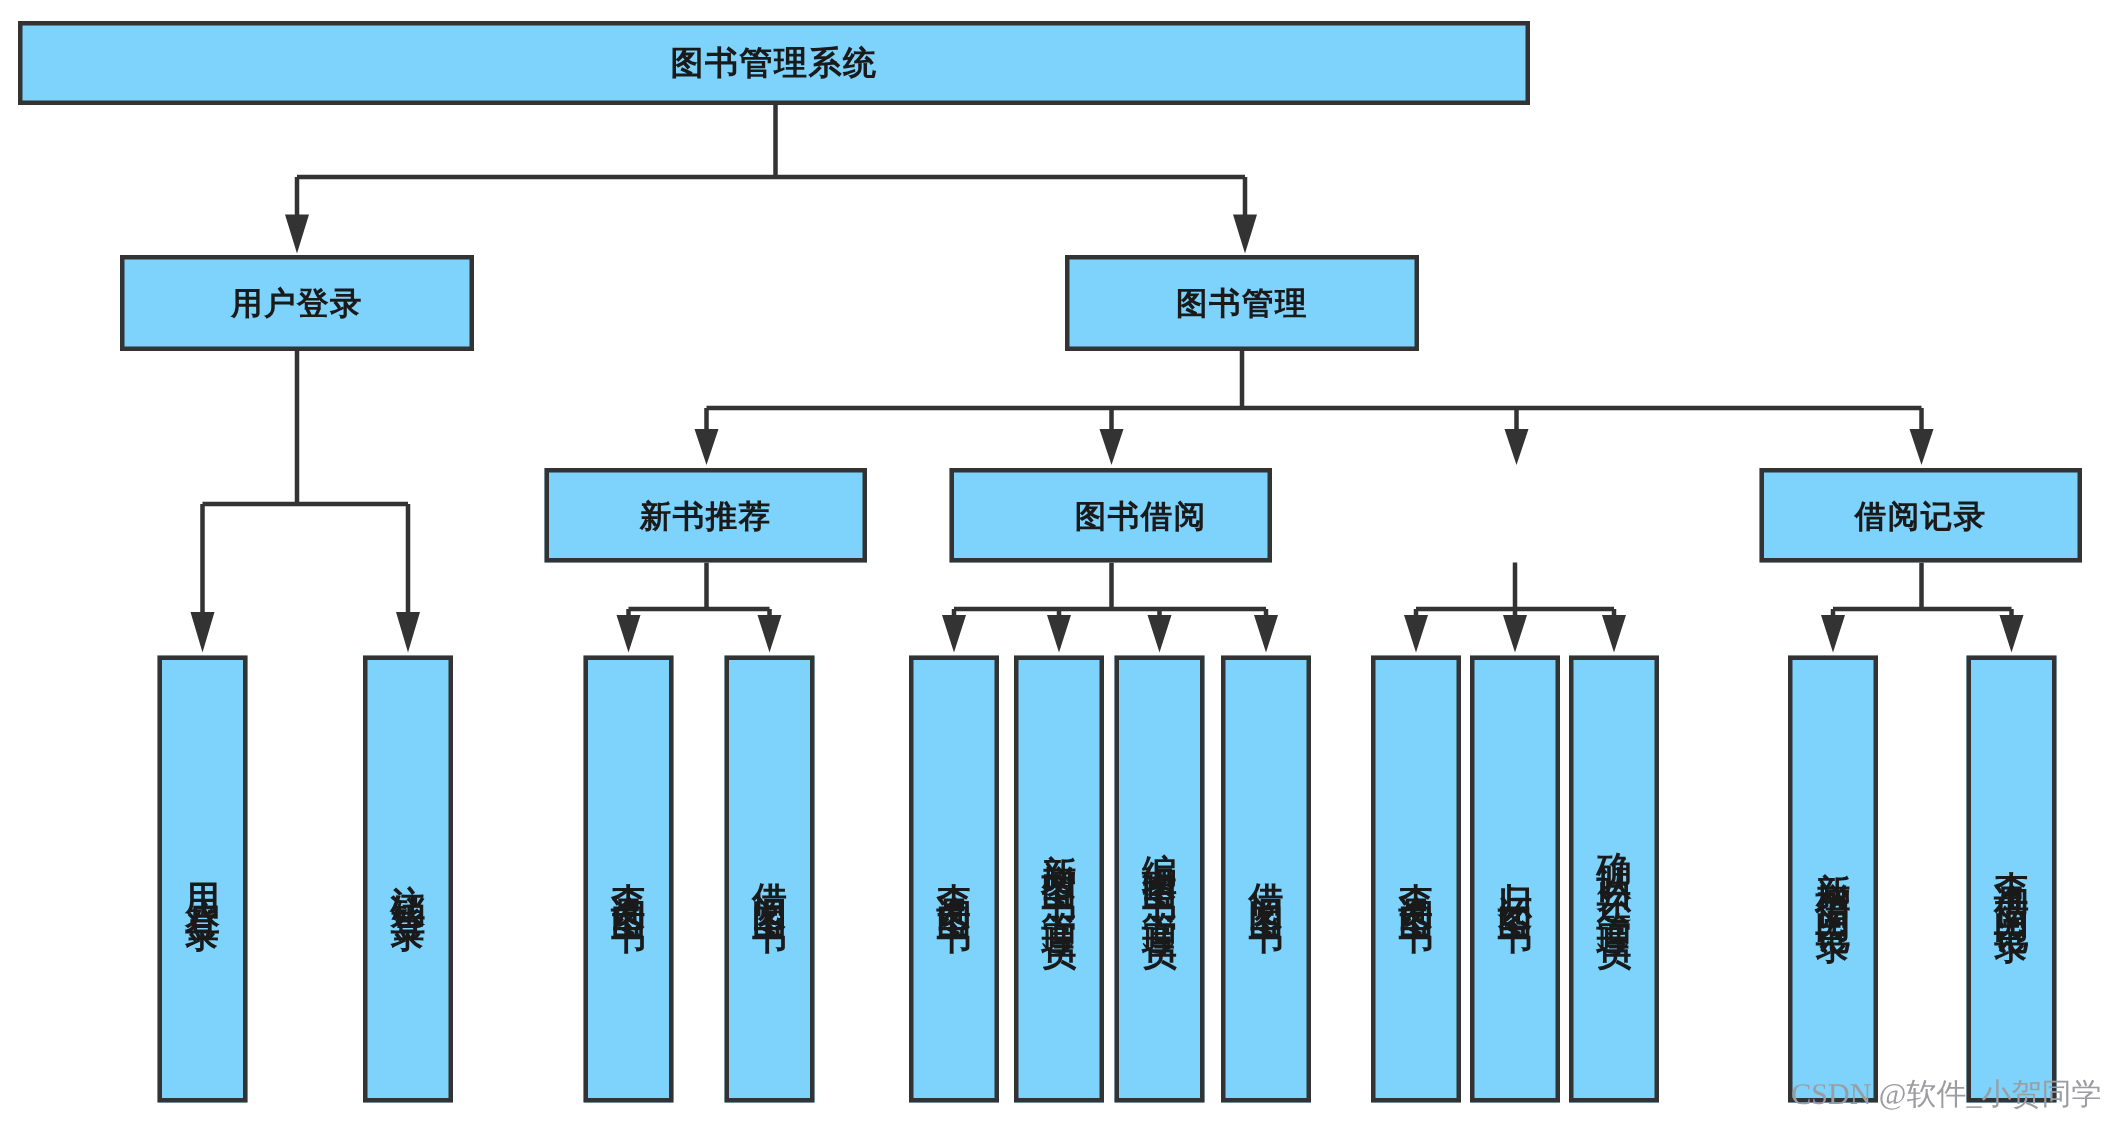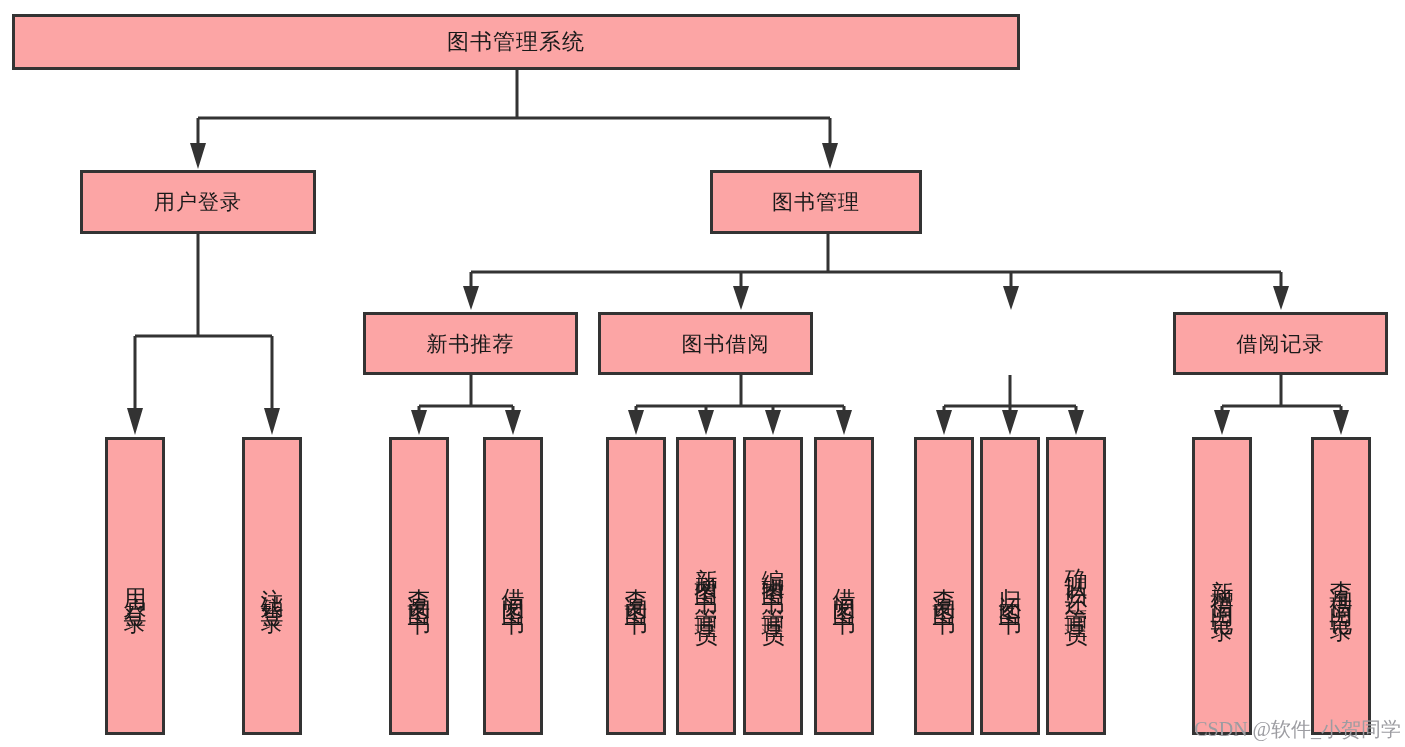--- a/index.html
+++ b/index.html
@@ -18,38 +18,39 @@
   .connectors {
     position: absolute;
     left: 0;
     top: 0;
     pointer-events: none;
   }
   .box {
     position: absolute;
     box-sizing: border-box;
     border: 3px solid #333333;
-    background: #fca5a5;
+    background: #7dd3fc;
     display: flex;
     align-items: center;
     justify-content: center;
     color: #1a1a1a;
+    font-weight: bold;
   }
   .hbox {
     font-size: 21px;
     letter-spacing: 1px;
     text-align: center;
     white-space: nowrap;
   }
   .root-box    { left: 12px;  top: 14px;  width: 1008px; height: 56px; font-size: 22px; }
   .l2-user     { left: 80px;  top: 170px; width: 236px;  height: 64px; }
-  .l2-book     { left: 710px; top: 170px; width: 212px;  height: 64px; }
+  .l2-book     { left: 710px; top: 170px; width: 236px;  height: 64px; }
   .l3          { top: 312px;  width: 215px; height: 63px; }
   .g0 { left: 363px; }
-  .g1 { left: 598px; padding-left: 40px; }
+  .g1 { left: 633px; padding-left: 40px; }
   .g2 { left: 903px; }
   .g3 { left: 1173px; }
   .vbox {
     top: 437px;
     height: 298px;
     width: 60px;
     writing-mode: vertical-rl;
     text-orientation: mixed;
     font-size: 23px;
     letter-spacing: 8px;

